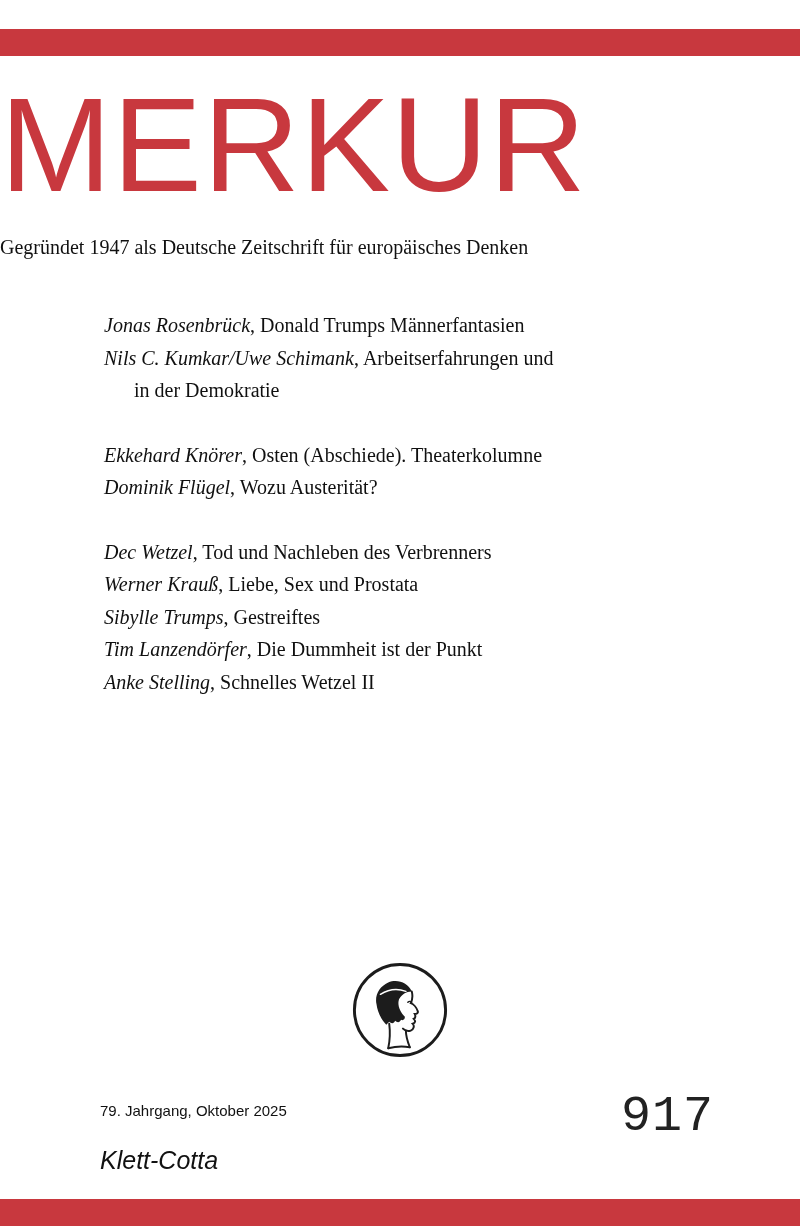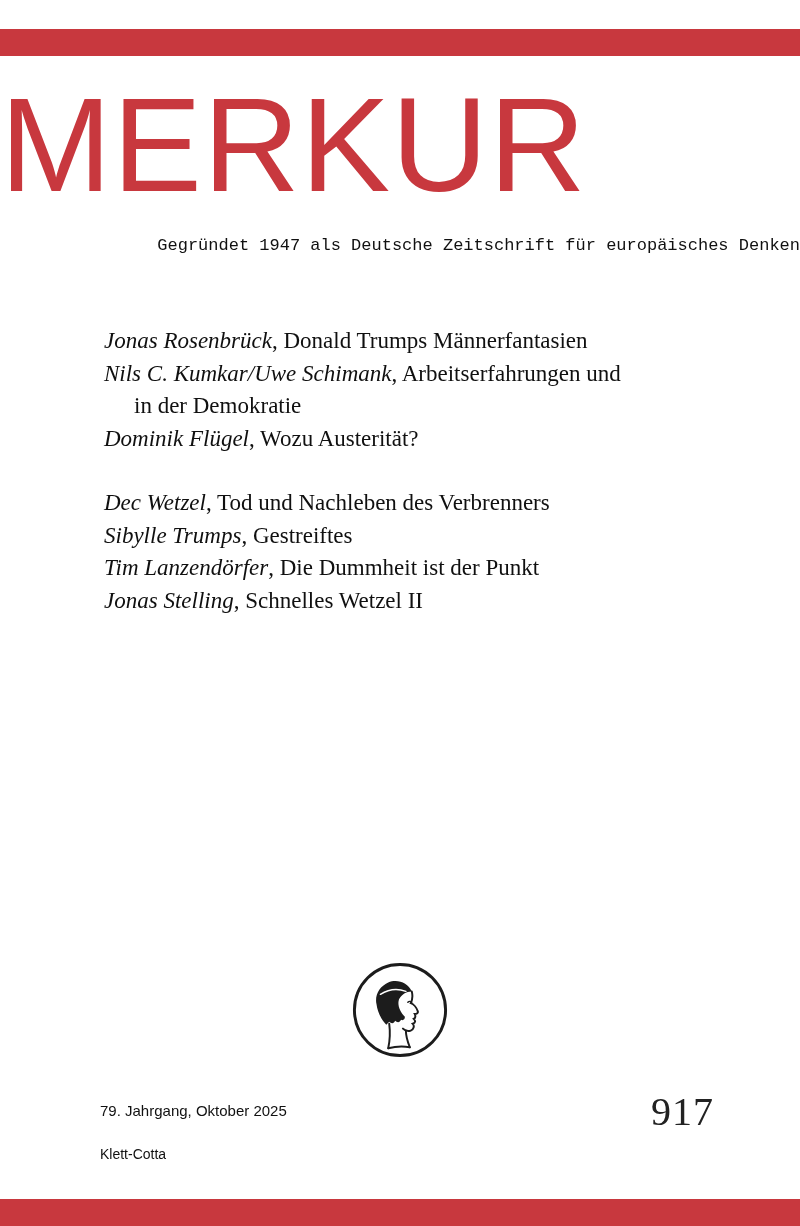--- a/index.html
+++ b/index.html
@@ -23,52 +23,53 @@
     position:absolute; top:78px; left:0; width:100%;
     text-align:left;
     font-family:Liberation Sans, sans-serif;
     font-size:134px; line-height:1;
     color:var(--accent);
     letter-spacing:1px;
     font-weight:normal;
   }
   .subtitle {
     position:absolute; top:236px; left:0; width:100%;
-    text-align:right;
-    font-family:Liberation Mono, monospace;
-    font-size:17px; color:#111;
+    text-align:left;
+    font-family:Liberation Serif, serif;
+    font-size:20px; color:#111;
   }
 
   .toc {
     position:absolute; top:309px; left:104px; width:596px;
-    font-size:23px; line-height:32.5px; color:#101010;margin-top:16px;
+    font-size:20px; line-height:32.5px; color:#101010;
   }
   .toc .author { font-style:italic; }
   .toc-cont { padding-left:30px; }
   .group-start { margin-top:32px; }
 
   .logo {
     position:absolute; top:961px; left:351px;
     width:98px; height:98px;
   }
 
   .footer-edition {
     position:absolute; left:100px; top:1102px;
     font-family:"Liberation Sans", sans-serif;
     font-size:15px; color:#111;
   }
   .footer-publisher {
     position:absolute; left:100px; top:1146px;
     font-family:"Liberation Sans", sans-serif;
-    font-size:14px; color:#111;
+    font-style:italic;
+    font-size:25px; color:#111;
   }
   .issue-number {
     position:absolute; right:86px; top:1088px;
-    font-family:Liberation Serif, serif;
-    font-size:40px; font-weight:300;
+    font-family:Liberation Mono, monospace;
+    font-size:50px; font-weight:300;
     letter-spacing:1px; color:#222;
   }
 </style>
 </head>
 <body>
 
 <div class="bar bar-top"></div>
 
 <div class="masthead">MERKUR</div>
 
@@ -81,40 +82,46 @@
   </div>
 
   <div class="toc-entry">
     <div><span class="author">Nils C. Kumkar/Uwe Schimank</span><span>, Arbeitserfahrungen und</span></div>
   </div>
 
   <div class="toc-entry">
     <div class="toc-cont">in der Demokratie</div>
   </div>
 
+  <div class="toc-entry group-start">
+    <div><span class="author">Ekkehard Knörer</span><span>, Osten (Abschiede). Theaterkolumne</span></div>
+  </div>
 
   <div class="toc-entry">
     <div><span class="author">Dominik Flügel</span><span>, Wozu Austerität?</span></div>
   </div>
 
   <div class="toc-entry group-start">
     <div><span class="author">Dec Wetzel</span><span>, Tod und Nachleben des Verbrenners</span></div>
   </div>
 
+  <div class="toc-entry">
+    <div><span class="author">Werner Krauß</span><span>, Liebe, Sex und Prostata</span></div>
+  </div>
 
   <div class="toc-entry">
     <div><span class="author">Sibylle Trumps</span><span>, Gestreiftes</span></div>
   </div>
 
   <div class="toc-entry">
     <div><span class="author">Tim Lanzendörfer</span><span>, Die Dummheit ist der Punkt</span></div>
   </div>
 
   <div class="toc-entry">
-    <div><span class="author">Jonas Stelling</span><span>, Schnelles Wetzel II</span></div>
+    <div><span class="author">Anke Stelling</span><span>, Schnelles Wetzel II</span></div>
   </div>
 
 </div>
 
 <div class="logo">
   <svg viewBox="0 0 100 100" width="98" height="98" aria-hidden="true">
     <circle cx="50" cy="50" r="46.5" fill="#ffffff" stroke="#1c1c1c" stroke-width="3"></circle>
     <path d="M62,31 C58,22 47,18 38,22 C29,26 24,35 26,44 C27,52 31,60 36,65 L39,62 C41,64 44,64 45,61 C47,63 50,63 51,60 C53,61 55,60 55,57 C50,52 47,45 49,39 C52,34 56,31 62,31 Z" fill="#1c1c1c"></path>
     <path d="M62,31 C63,35 63,39 61,43 C64,44 67,48 68,51 C69,53 67,54 65,54 C66,56 66,58 64,59 C66,61 66,63 63,64 C65,66 64,70 61,71 C58,72 55,71 53,69" fill="none" stroke="#1c1c1c" stroke-width="2" stroke-linecap="round"></path>
     <path d="M56,71 C56,78 58,83 60,88" fill="none" stroke="#1c1c1c" stroke-width="2" stroke-linecap="round"></path>

